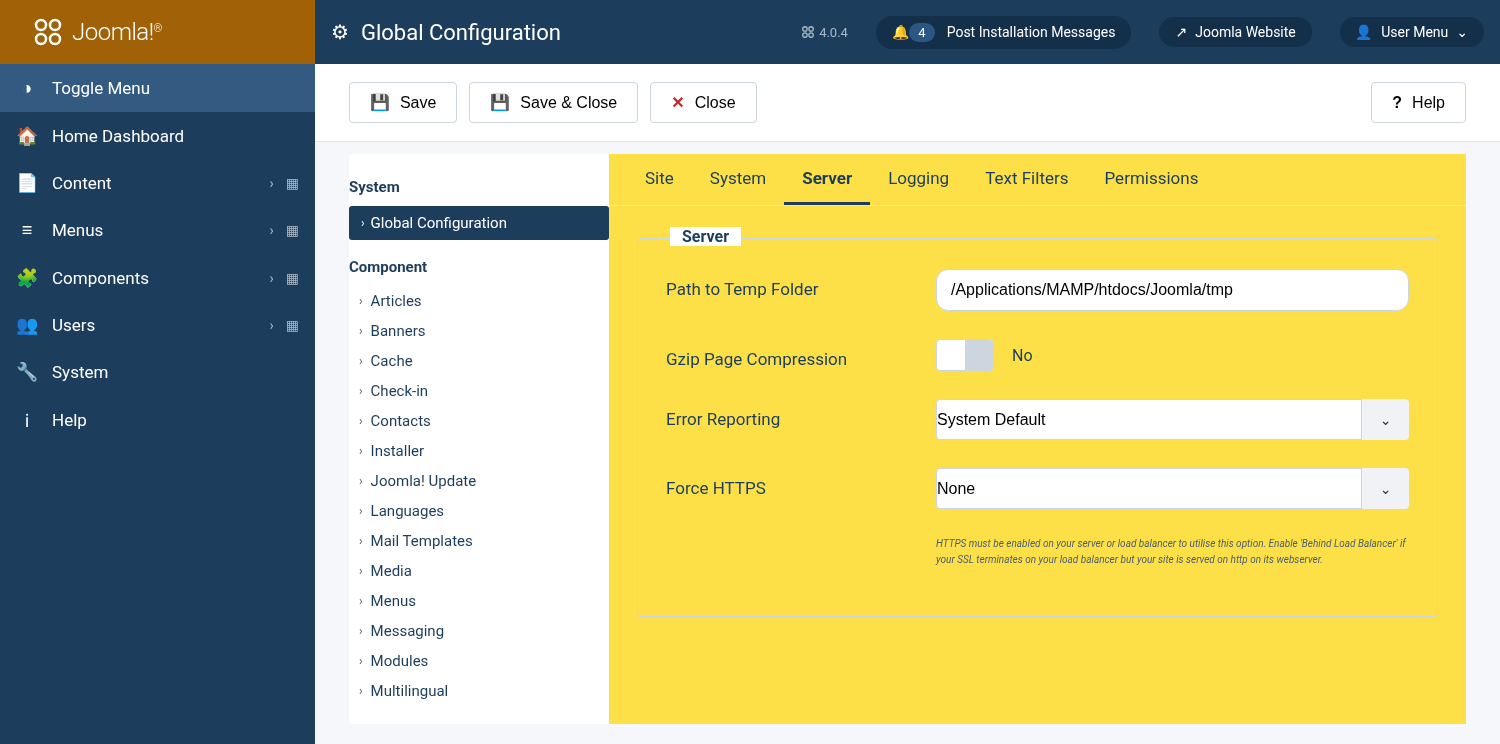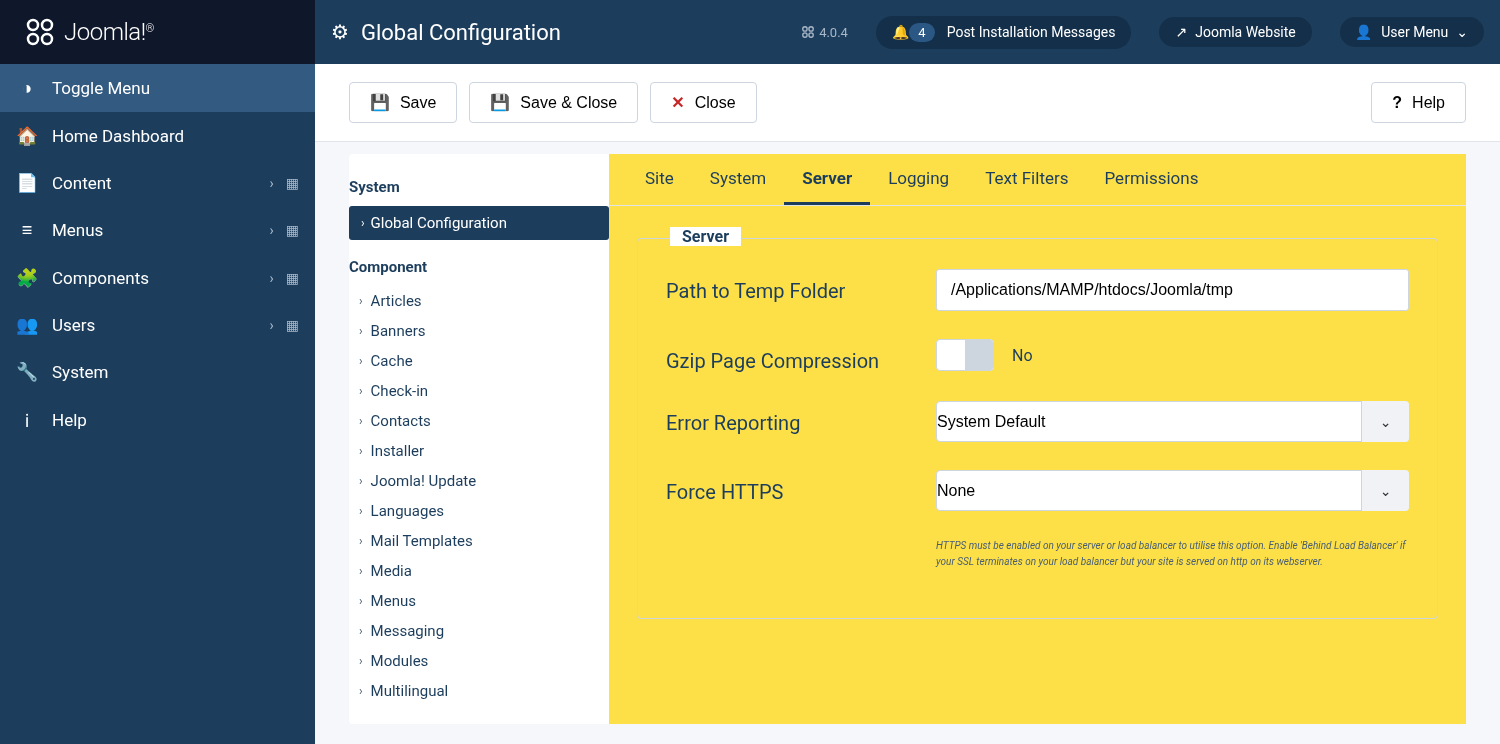--- a/index.html
+++ b/index.html
@@ -1,19 +1,19 @@
 <!DOCTYPE html>
 <html><head>
 <meta charset="utf-8">
 <style>
 * { box-sizing: border-box; margin: 0; padding: 0; }
 body { font-family: -apple-system, BlinkMacSystemFont, "Segoe UI", Roboto, sans-serif; font-size: 14px; color: #333; background: #f5f7fa; overflow: hidden; }
 
 .header { height: 64px; background: #1c3d5c; display: flex; align-items: center; color: #fff; padding: 0; }
-.logo-section { width: 315px; padding-left: 24px; height: 100%; display: flex; align-items: center; background: #0f172a; }
+.logo-section { width: 315px; padding-left: 32px; height: 100%; display: flex; align-items: center; background: #a16207; }
 .logo-icon { width: 32px; height: 32px; margin-right: 8px; }
 .logo-text { font-size: 24px; font-weight: 300; letter-spacing: -0.5px; }
 .logo-text sup { font-size: 11px; vertical-align: top; position: relative; top: 4px; }
 .title-section { flex: 1; display: flex; align-items: center; padding-left: 16px; }
 .gear-icon { font-size: 20px; margin-right: 12px; }
 .page-title { font-size: 22px; font-weight: 400; }
 .header-right { display: flex; align-items: center; gap: 28px; padding-right: 16px; }
 .version-badge { color: #a9b8c8; font-size: 13px; display: flex; align-items: center; gap: 4px; }
 .header-pill { background: #132f4a; border-radius: 20px; padding: 7px 16px; display: flex; align-items: center; gap: 8px; font-size: 14px; color: #fff; cursor: pointer; }
 .badge-count { background: #2a5783; border-radius: 12px; padding: 2px 9px; font-size: 13px; margin-right: 4px; }
@@ -51,23 +51,23 @@
 
 .config-panel { flex: 1; background: #fde047; }
 .tabs { display: flex; border-bottom: 1px solid #e1e5ea; padding-left: 18px; }
 .tab { padding: 14px 18px; font-size: 17px; color: #1c3d5c; cursor: pointer; border-bottom: 3px solid transparent; }
 .tab.active { border-bottom-color: #1c3d5c; font-weight: 700; }
 
 .fieldset { margin: 32px 28px; border: 1px solid #cdd5df; border-radius: 4px; padding: 30px 28px 20px; position: relative; }
 .fieldset-legend { position: absolute; top: -12px; left: 32px; background: #fff; padding: 0 12px; font-weight: 700; font-size: 16px; color: #1c3d5c; }
 
 .form-row { display: flex; align-items: flex-start; margin-bottom: 28px; }
-.form-label { width: 270px; font-size: 20px; color: #1c3d5c; padding-top: 10px; }
+.form-label { width: 270px; font-size: 17px; color: #1c3d5c; padding-top: 10px; }
 .form-control { flex: 1; }
-.input-text { width: 100%; padding: 11px 14px; border: 1px solid #cdd5df; border-radius: 3px; font-size: 16px; }
+.input-text { width: 100%; padding: 11px 14px; border: 1px solid #cdd5df; border-radius: 12px; font-size: 16px; }
 .select-wrap { position: relative; }
 .select { width: 100%; padding: 11px 0; border: 1px solid #cdd5df; border-radius: 4px; font-size: 16px; appearance: none; background: #fff; }
 .select-chev { position: absolute; right: 0; top: 0; height: 100%; width: 48px; background: #f0f2f5; border-left: 1px solid #cdd5df; border-radius: 0 4px 4px 0; display: flex; align-items: center; justify-content: center; pointer-events: none; }
 
 .toggle-wrap { display: flex; align-items: center; gap: 18px; }
 .toggle-switch { width: 58px; height: 32px; background: #fff; border: 1px solid #cdd5df; border-radius: 4px; position: relative; cursor: pointer; display: flex; }
 .toggle-knob { width: 50%; height: 100%; background: #cdd5df; border-radius: 0 3px 3px 0; margin-left: auto; }
 .toggle-label { font-size: 16px; color: #1c3d5c; }
 
 .help-text { font-size: 10px; color: #495e73; margin-top: 27px; line-height: 1.6; font-style: italic; }

